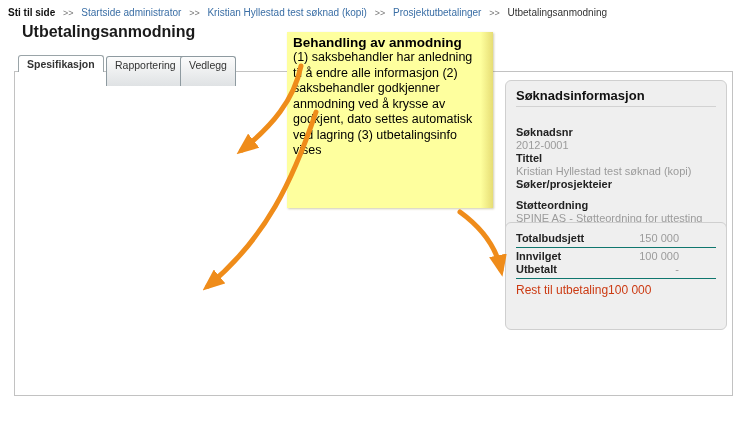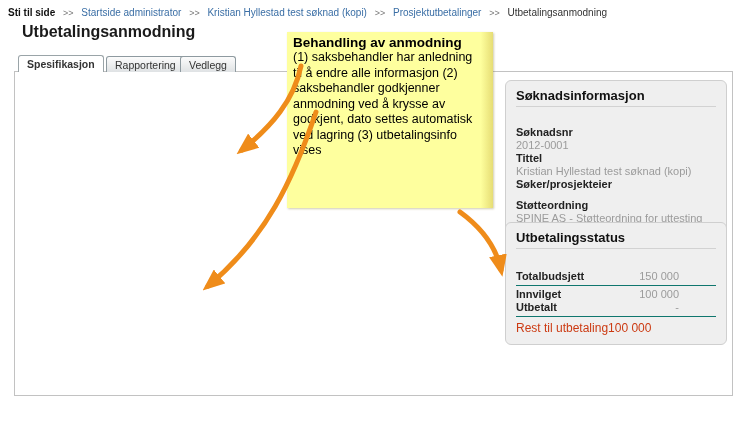--- a/index.html
+++ b/index.html
@@ -11,21 +11,21 @@
   #breadcrumb { left:8px; top:7px; font-size:10px; color:#888; white-space:nowrap; }
   #breadcrumb .root { font-weight:bold; color:#111;margin-top:20px; }
   #breadcrumb .sep { color:#777; margin:0 5px; font-size:9px; }
   #breadcrumb a { color:#3a6ea5; text-decoration:none; cursor:pointer; }
   #breadcrumb .current { color:#333; }
 
   
   #page-title { left:22px; top:23px; font-size:16px; font-weight:bold; letter-spacing:0; }
 
   
-  .tab { position:absolute; top:56px; height:16px; line-height:14px; padding:1px 8px 0 8px;
+  .tab { position:absolute; top:56px; height:30px; line-height:14px; padding:1px 8px 0 8px;
     font-size:10.5px; color:#333; border:1px solid #8e9aa0; border-bottom:none;
     border-radius:3px 3px 0 0; background:linear-gradient(#fcfcfc,#dfe2e4); cursor:pointer; z-index:3; }
   .tab.active { background:#fff; height:17px; top:55px; border-color:#9aa4a8; z-index:4; }
 
   
   #content-box { left:14px; top:71px; width:719px; height:325px; background:#fff;
     border:1px solid #c2c2c2; z-index:1; }
 
   
   .flabel { position:absolute; font-size:11px; font-weight:bold; color:#111; }
@@ -147,21 +147,20 @@
   <div class="pvalue">Kristian Hyllestad test søknad (kopi)</div>
   <div class="plabel">Søker/prosjekteier</div>
   <div class="pvalue spacer8"></div>
   <div class="plabel">Støtteordning</div>
   <div class="pvalue">SPINE AS - Støtteordning for uttesting</div>
   <div class="plabel">Innsendt</div>
   <div class="pvalue">11.04.2012</div>
 </div>
 
 <div id="utbetalingsstatus" class="panel">
-  <h2>Utbetalingsstatus</h2>
   <div class="srow bordered">
     <span class="plabel">Totalbudsjett</span>
     <span class="pvalue">150 000</span>
   </div>
   <div class="srow" style="padding-bottom:0;">
     <span class="plabel">Innvilget</span>
     <span class="pvalue">100 000</span>
   </div>
   <div class="srow bordered" style="padding-top:0;">
     <span class="plabel">Utbetalt</span>

